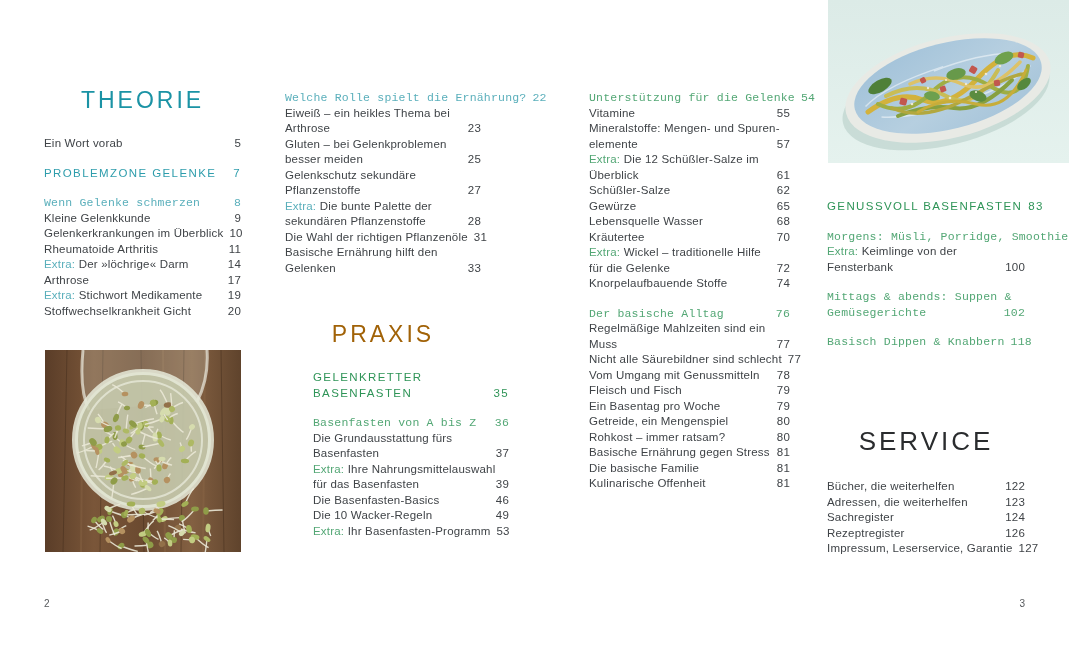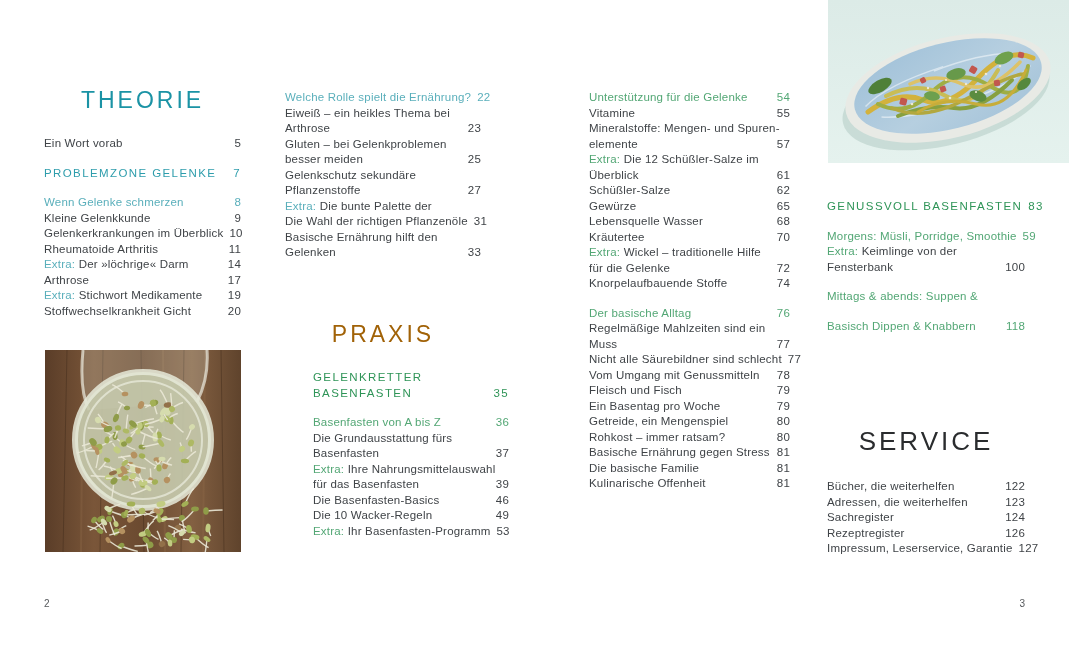--- a/index.html
+++ b/index.html
@@ -16,21 +16,21 @@
     display:flex;justify-content:space-between;align-items:baseline;
     font-size:11.5px;line-height:15.5px;color:#3f4347;
     letter-spacing:0.2px;
   }
   .toc-row.gap{margin-top:14px;}
   .toc-label{white-space:nowrap;}
   .toc-page{padding-left:6px;}
   
   .accent-teal{--accent-strong:#2e9dac;--accent-light:#5aafbb;}
   .accent-green{--accent-strong:#2e9457;--accent-light:#4fa;--accent-light:#53a775;}
-  .toc-row.accent, .toc-row.accent .toc-page{color:var(--accent-light);}
+  .toc-row.accent, .toc-row.accent .toc-page{color:var(--accent-light);font-family:Liberation Mono, monospace;}
   .toc-row.accent-upper, .toc-row.accent-upper .toc-page{
     color:var(--accent-strong);
     letter-spacing:1.4px;font-size:11.5px;
   }
   .prefix{color:var(--accent-light);}
   .big-heading{
     position:absolute;text-align:center;
     font-weight:normal;font-size:23px;letter-spacing:3px;
   }
   #theorie-heading{color:#1b93a5;}
@@ -117,20 +117,24 @@
         <span class="toc-label">Gelenkschutz sekundäre</span>
         <span class="toc-page"></span>
       </div>
       <div class="toc-row">
         <span class="toc-label">Pflanzenstoffe</span>
         <span class="toc-page">27</span>
       </div>
       <div class="toc-row">
         <span class="toc-label"><span class="prefix">Extra:</span> Die bunte Palette der</span>
         <span class="toc-page"></span>
+      </div>
+      <div class="toc-row">
+        <span class="toc-label">sekundären Pflanzenstoffe</span>
+        <span class="toc-page">28</span>
       </div>
       <div class="toc-row">
         <span class="toc-label">Die Wahl der richtigen Pflanzenöle</span>
         <span class="toc-page">31</span>
       </div>
       <div class="toc-row">
         <span class="toc-label">Basische Ernährung hilft den</span>
         <span class="toc-page"></span>
       </div>
       <div class="toc-row">
@@ -627,20 +631,24 @@
         <span class="toc-page"></span>
       </div>
       <div class="toc-row">
         <span class="toc-label">Fensterbank</span>
         <span class="toc-page">100</span>
       </div>
       <div class="toc-row accent gap">
         <span class="toc-label">Mittags &amp; abends: Suppen &amp;</span>
         <span class="toc-page"></span>
       </div>
+      <div class="toc-row accent">
+        <span class="toc-label">Gemüsegerichte</span>
+        <span class="toc-page">102</span>
+      </div>
       <div class="toc-row accent gap">
         <span class="toc-label">Basisch Dippen &amp; Knabbern</span>
         <span class="toc-page">118</span>
       </div>
     </div>
 
   <div id="service-heading" class="big-heading" style="left:827px;top:426px;width:198px;">SERVICE</div>
 
   <div class="col accent-green" style="left:827px;top:479px;width:198px;">
       <div class="toc-row">

